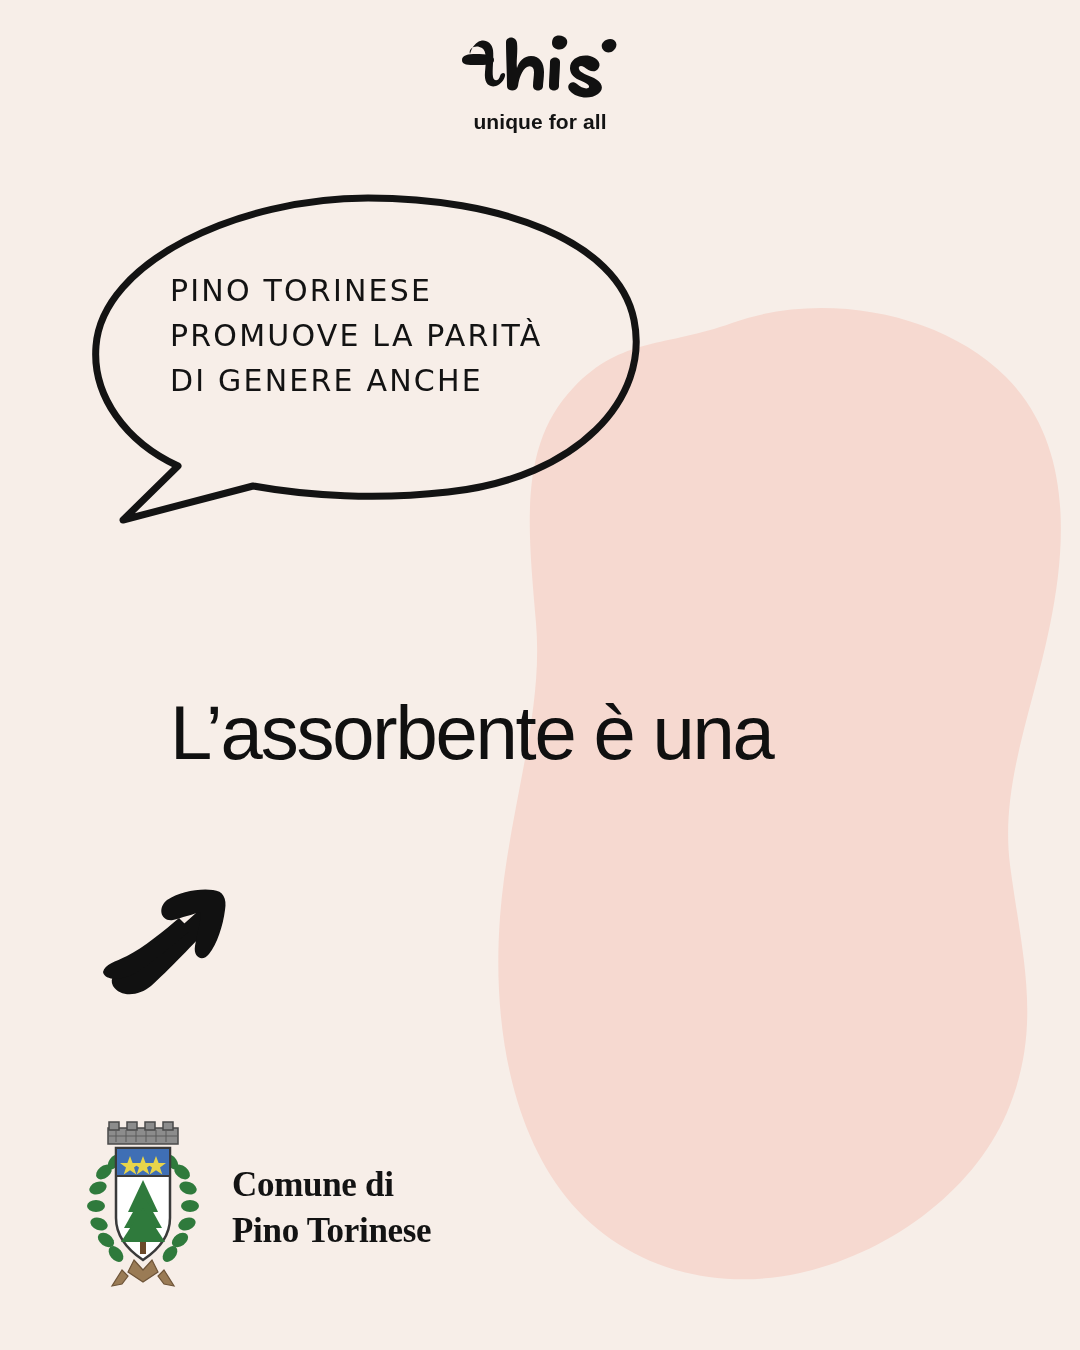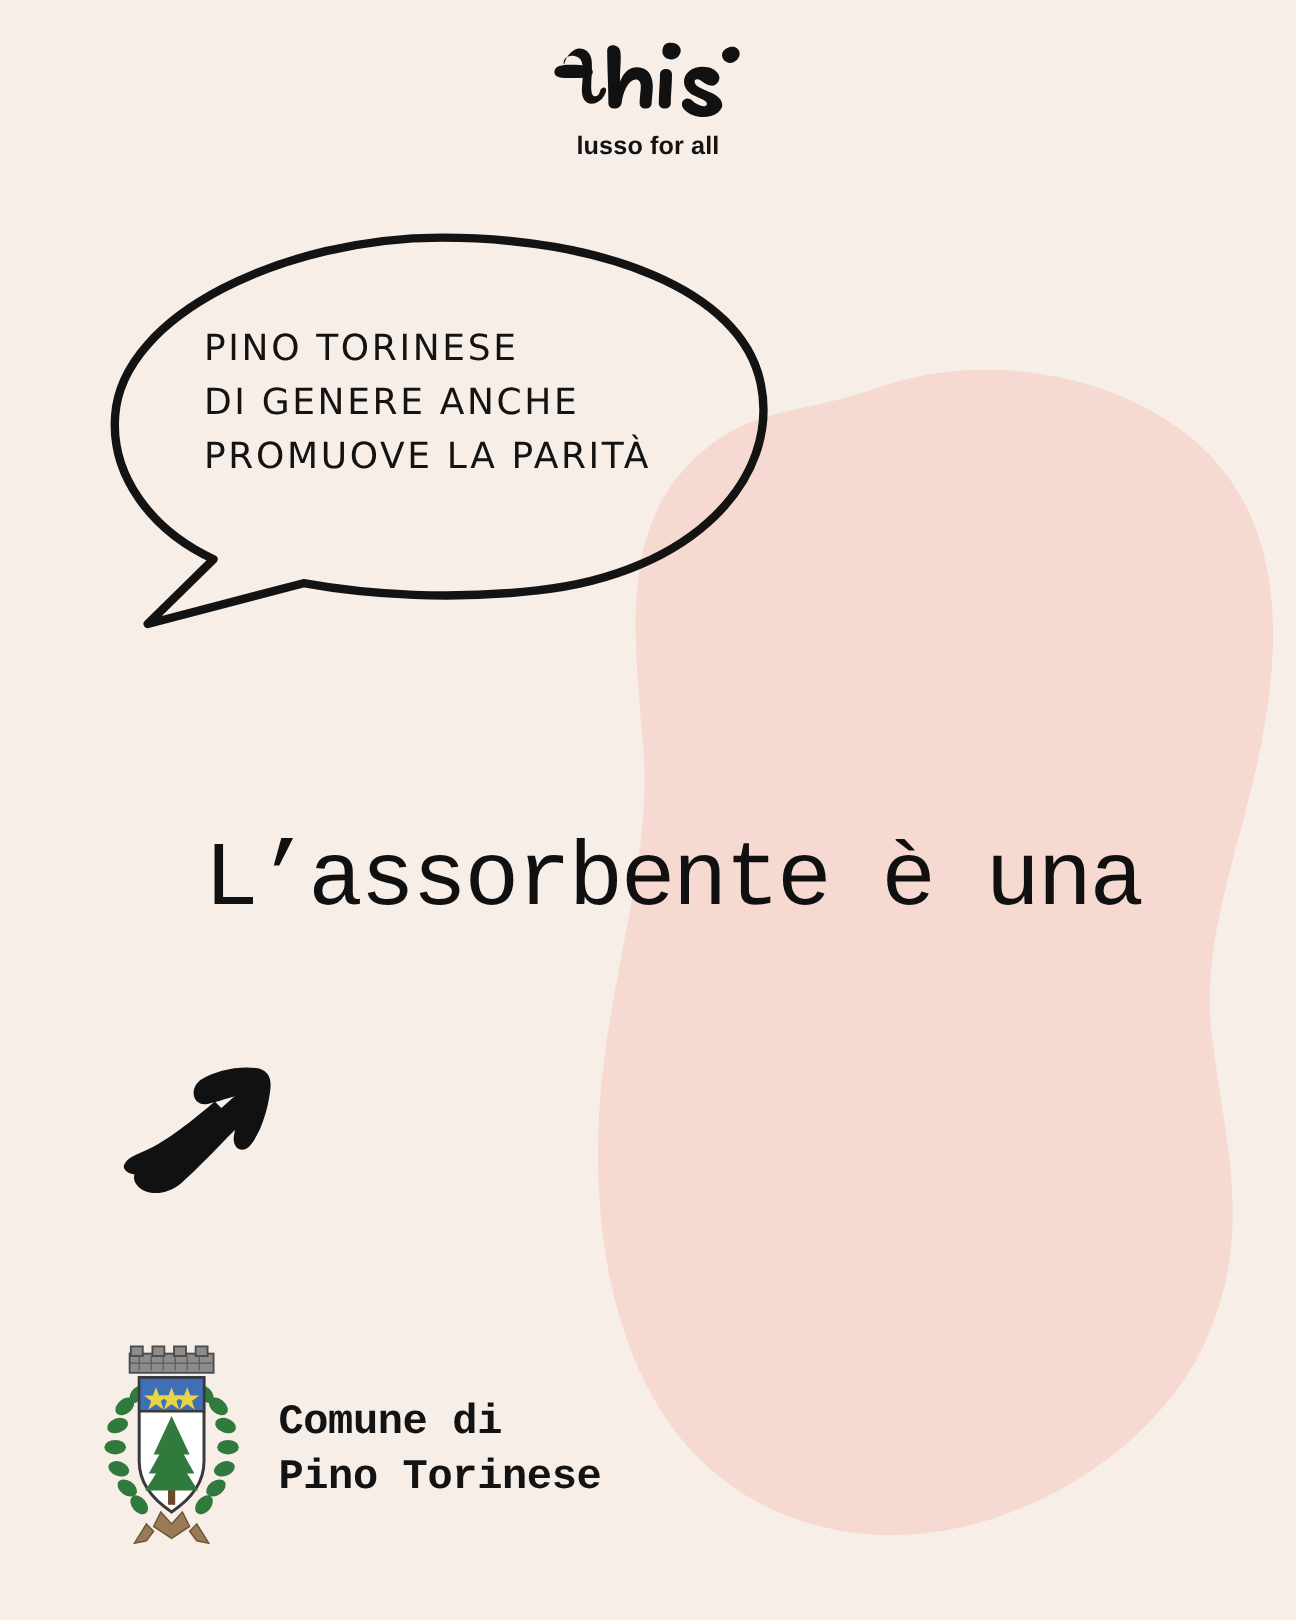--- a/index.html
+++ b/index.html
@@ -83,21 +83,21 @@
   }
   .bubble-text .bline { display: block; white-space: nowrap; }
 
   
   .headline {
     position: absolute;
     left: 170px;
     top: 690px;
     width: 880px;
     z-index: 3;
-    font-family: Liberation Mono, monospace;
+    font-family: Liberation Sans, sans-serif;
     font-size: 76px;
     line-height: 86px;
     color: #101010;
     letter-spacing: -2.2px;
   }
   .headline .hl-line { display: block; }
   .headline .hl-bold { font-weight: bold; }
 
   
   .arrow {
@@ -116,21 +116,21 @@
     display: flex;
     align-items: center;
   }
   .crest {
     width: 130px;
     height: 175px;
     flex: 0 0 auto;
   }
   .footer-text {
     margin-left: 24px;
-    font-family: Liberation Mono, monospace;
+    font-family: Liberation Serif, serif;
     font-size: 35px;
     line-height: 46px;
     font-weight: bold;
     color: #131313;
     letter-spacing: -0.3px;
   }
   .footer-text span { display: block; }
 </style>
 </head>
 <body>
@@ -156,38 +156,38 @@
 
         <path d="M90 28 C 90 22, 100 22, 100 28 C 100 36, 99 46, 99 52 C 99 58, 89 58, 89 52 C 89 44, 90 35, 90 28 Z"></path>
 
         <path d="M96 2 C 104 0, 110 6, 106 12 C 102 18, 92 16, 92 9 C 92 6, 93 3, 96 2 Z"></path>
 
         <path d="M110 34 C 110 25, 120 20, 130 22 C 138 24, 142 30, 138 35 C 134 40, 128 36, 124 33 C 121 31, 118 32, 119 35 C 120 39, 128 41, 134 44 C 142 48, 145 55, 138 60 C 130 66, 116 64, 110 57 C 105 51, 112 45, 117 50 C 121 54, 128 56, 129 53 C 130 50, 123 48, 117 45 C 112 42, 110 38, 110 34 Z"></path>
 
         <path d="M146 6 C 154 2, 160 10, 154 16 C 148 22, 140 16, 142 10 C 143 8, 144 7, 146 6 Z"></path>
       </g>
     </svg>
-    <span class="brand-tagline">lusso for all</span>
+    <span class="brand-tagline">unique for all</span>
   </div>
 
   <div class="bubble-wrap">
     <svg class="bubble-svg" width="580" height="345" viewBox="0 0 580 345" aria-hidden="true">
       <path d="M290 8
                C 420 8, 540 50, 556 130
                C 572 208, 500 288, 370 302
                C 300 310, 230 306, 175 296
                L 45 330
                L 100 276
                C 48 252, 14 206, 18 156
                C 24 72, 160 8, 290 8 Z" fill="none" stroke="#131313" stroke-width="7" stroke-linejoin="round" stroke-linecap="round"></path>
     </svg>
     <div class="bubble-text">
       <span class="bline">PINO TORINESE</span>
+      <span class="bline">PROMUOVE LA PARITÀ</span>
       <span class="bline">DI GENERE ANCHE</span>
-      <span class="bline">PROMUOVE LA PARITÀ</span>
     </div>
   </div>
 
   <div class="headline">
     <span class="hl-line">L’assorbente è una</span>
   </div>
 
   <svg class="arrow" width="140" height="120" viewBox="0 0 140 120" aria-hidden="true">
     <g fill="#111111">
       <path d="M18 106 C 14 98, 20 92, 30 86 C 52 74, 86 48, 104 30 L 118 44 C 100 62, 72 92, 56 106 C 44 116, 26 118, 18 106 Z"></path>

